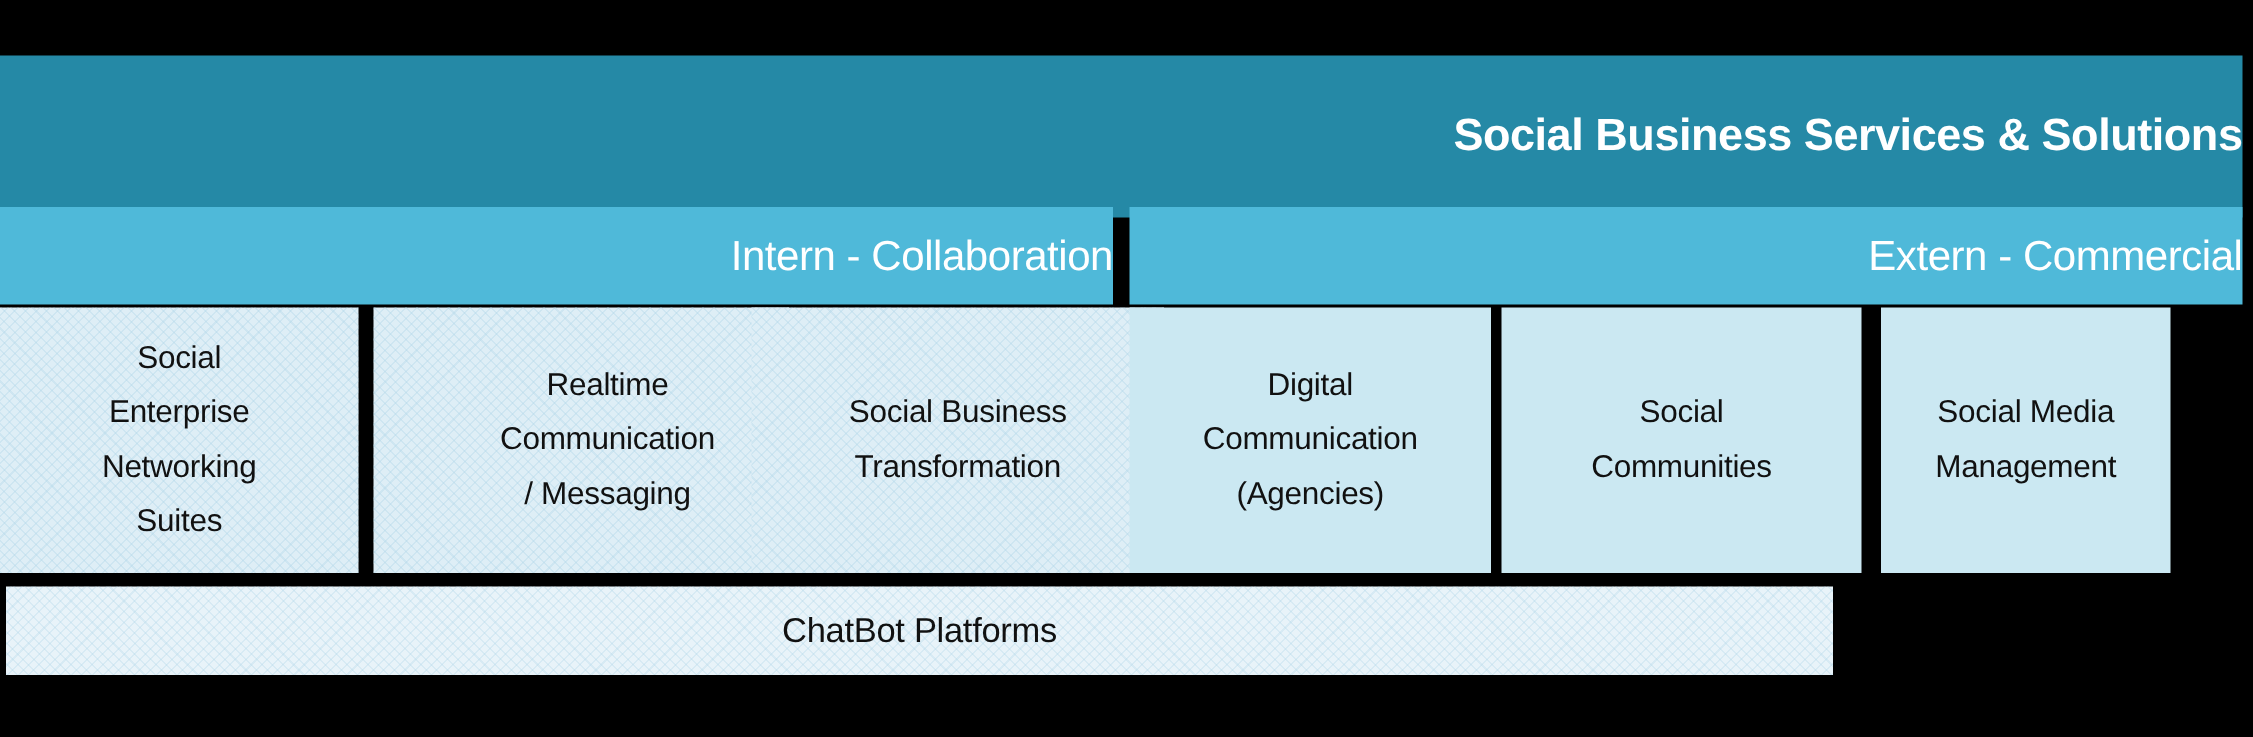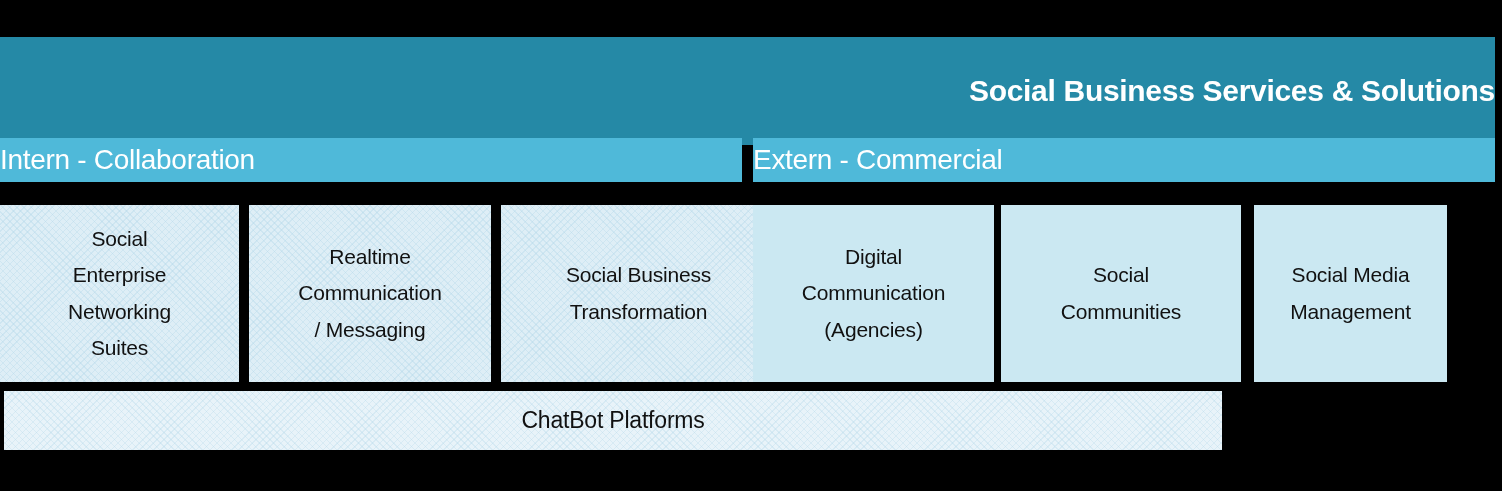--- a/index.html
+++ b/index.html
@@ -22,23 +22,23 @@
     background: var(--c-title-banner, #2589A6);
     display: flex; align-items: center; justify-content: flex-end; font-weight: bold;
   }
   .title-banner span {
     color: var(--c-banner-text, #fff);
     font-size: 30px;
     letter-spacing: -0.3px;
   }
   .group-banner {
     position: absolute;
-    top: 138px; height: 44px;
+    top: 138px; height: 65px;
     background: var(--c-group-banner, #4FB9D9);
-    display: flex; align-items: center; justify-content: flex-start;
+    display: flex; align-items: center; justify-content: flex-end;
   }
   .group-banner.intern { left: 0; width: 742px; }
   .group-banner.extern { left: 753px; width: 742px; }
   .group-banner span {
     color: var(--c-banner-text, #fff);
     font-size: 28px;
     letter-spacing: -0.3px;
   }
   .box {
     position: absolute;
@@ -56,21 +56,21 @@
   .box.intern-style {
     background-color: var(--c-intern-box, #DEEEF6);
     background-image:
       repeating-linear-gradient(45deg, rgba(176,214,232,0.35) 0 1px, transparent 1px 5px),
       repeating-linear-gradient(-45deg, rgba(176,214,232,0.35) 0 1px, transparent 1px 5px);
   }
   .box.extern-style {
     background-color: var(--c-extern-box, #CBE8F2);
   }
   .b1 { left: 0;      width: 239px; }
-  .b2 { left: 249px;  width: 242px; }
+  .b2 { left: 249px;  width: 242px; padding-left: 35px; }
   .b3 { left: 501px;  width: 275px; }
   .b4 { left: 753px;  width: 241px; }
   .b5 { left: 1001px; width: 240px; }
   .b6 { left: 1254px; width: 193px; }
   .footer-bar {
     position: absolute;
     left: 4px; top: 391px;
     width: 1218px; height: 59px;
     background-color: var(--c-footer-bar, #E8F3F9);
     background-image:

